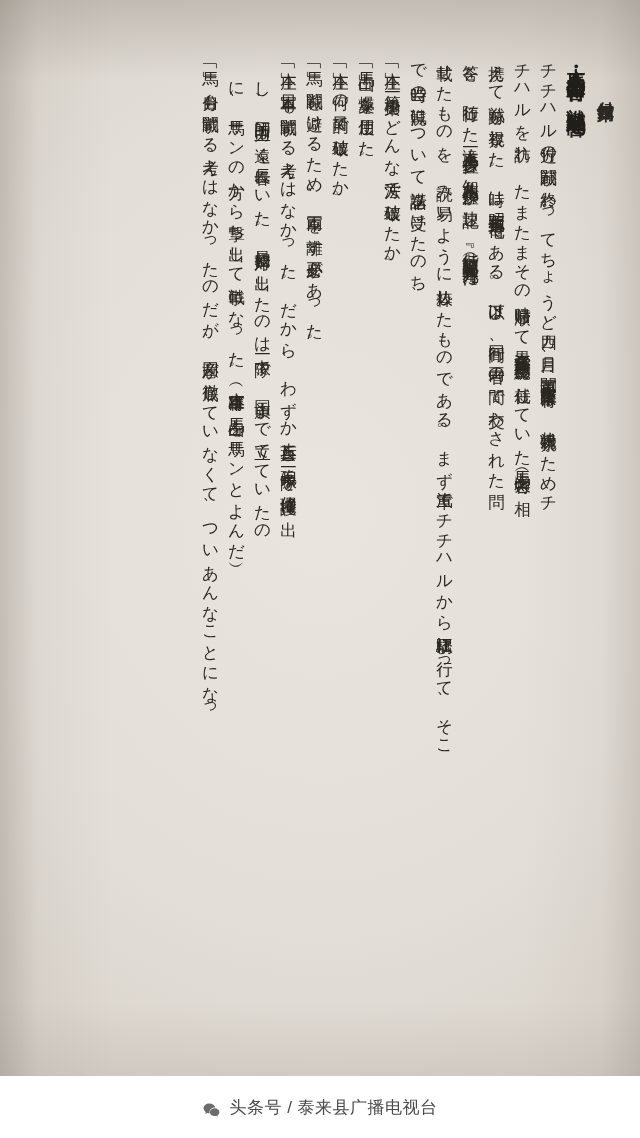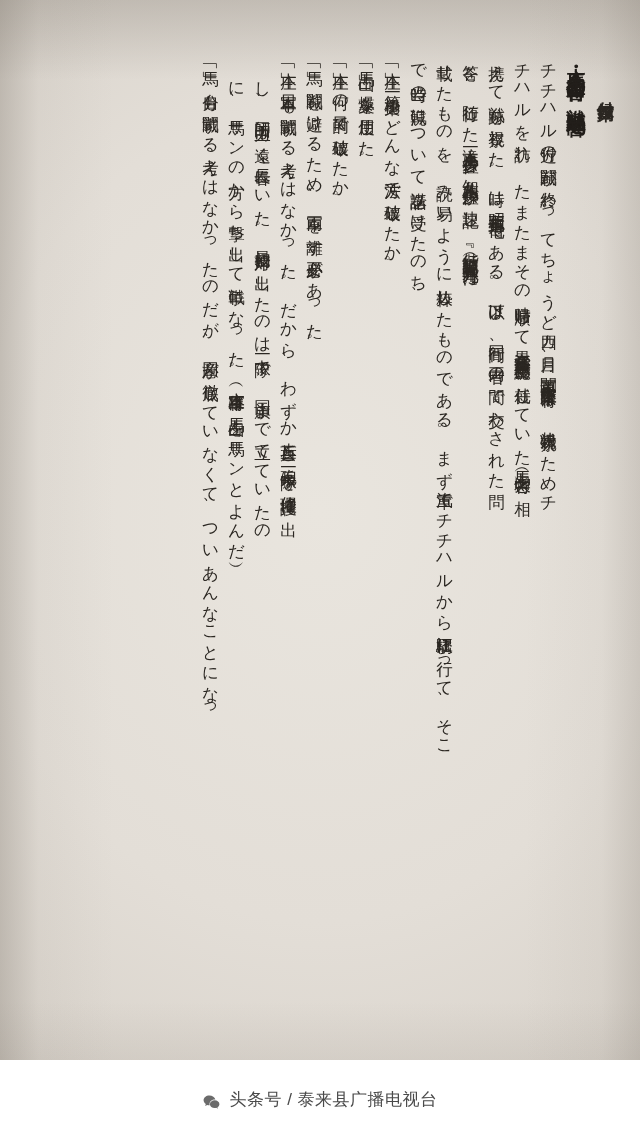--- a/index.html
+++ b/index.html
@@ -96,21 +96,21 @@
     color: #3a352f;
     letter-spacing: 1px;
   }
 
   
   #footer {
     position: absolute;
     left: 0;
     right: 0;
     bottom: 0;
-    height: 78px;
+    height: 62px;
     background: #ffffff;
     display: flex;
     align-items: center;
     justify-content: center;
     gap: 8px;
   }
   #footer-text {
     font-family: "Liberation Sans", sans-serif;
     font-size: 17px;
     color: #4a4a4a;

